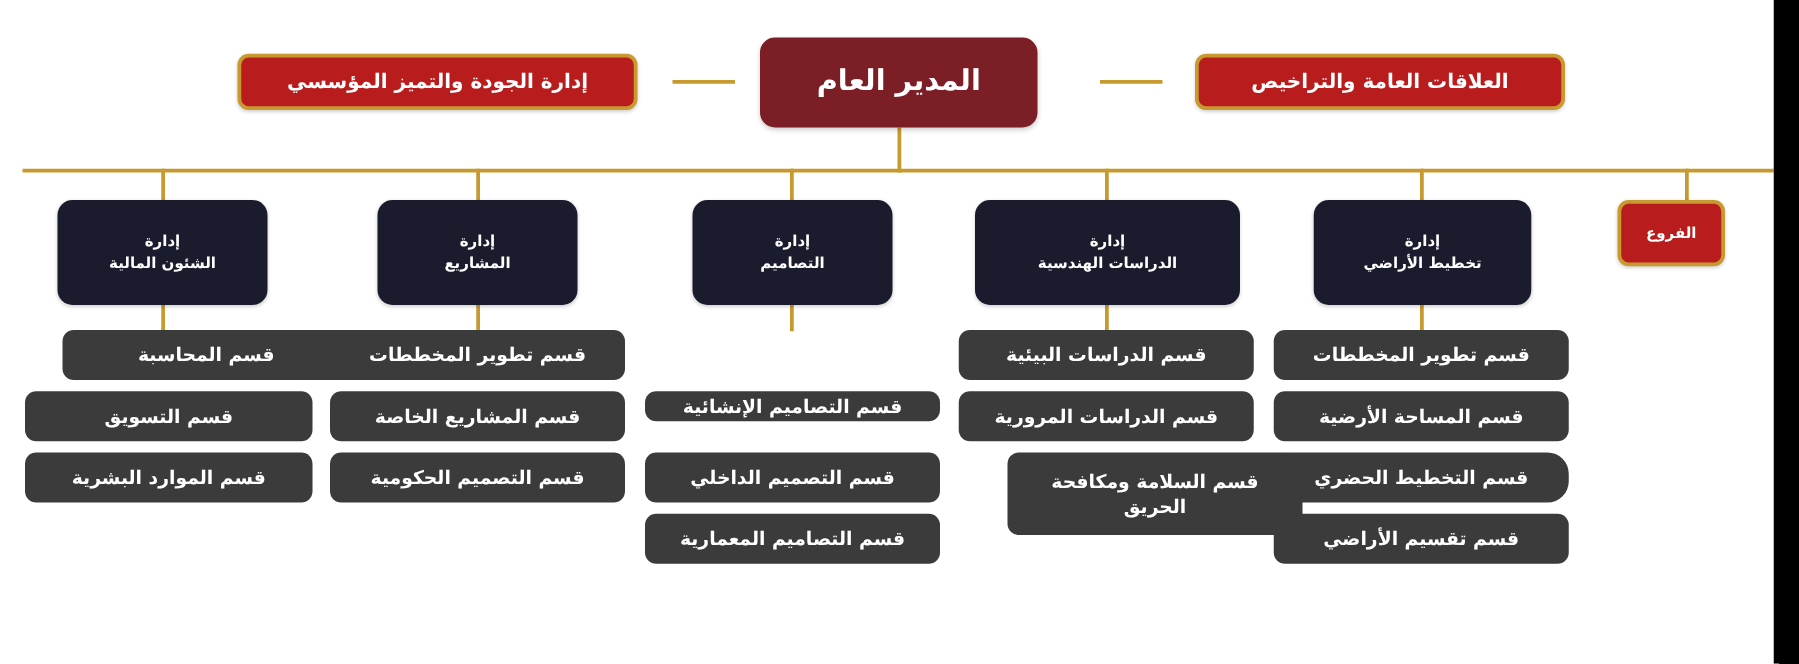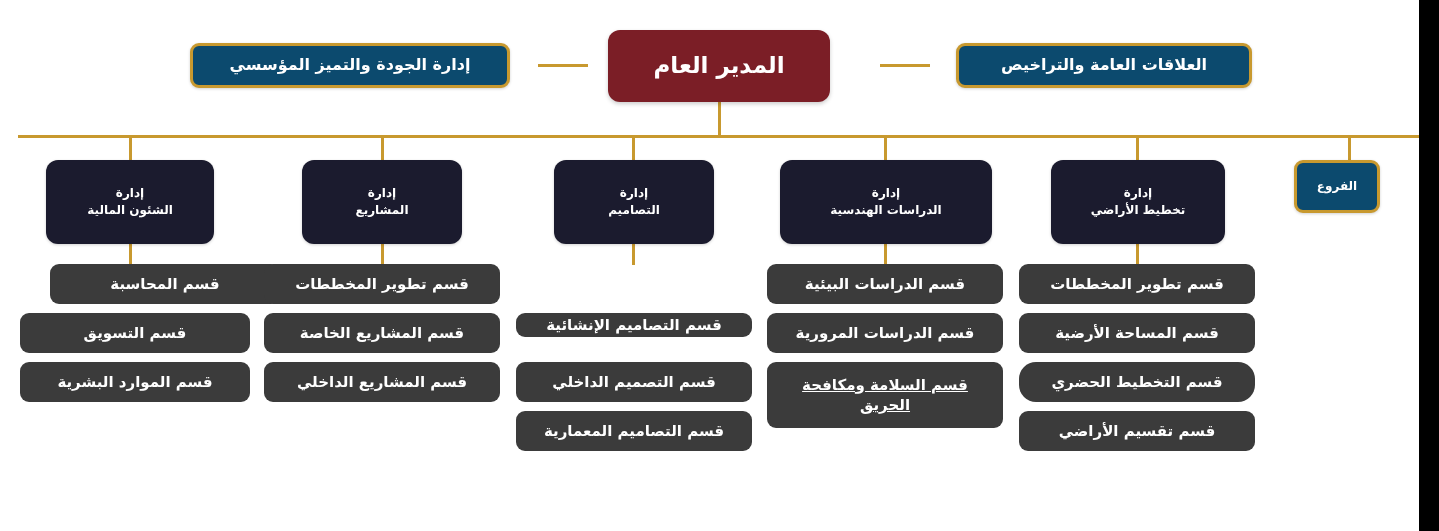--- a/index.html
+++ b/index.html
@@ -45,21 +45,21 @@
   .node.director {
     background: #7B1E26;
     border-radius: 12px;
     font-size: 23px;
     letter-spacing: 0.2px;
     box-shadow: 0 2px 4px rgba(0,0,0,0.20);
   }
 
   
   .node.staff {
-    background: #0c4a6e;
+    background: #b91c1c;
     border: 3px solid #C8992F;
     border-radius: 9px;
     font-size: 16px;
     box-shadow: 0 1px 3px rgba(0,0,0,0.18);
   }
 
   
   .node.dept {
     background: #1B1B2E;
     border-radius: 12px;
@@ -133,29 +133,29 @@
 
   <div class="node dept" style="left:1051px; top:160px; width:174px; height:84px;">إدارة
 تخطيط الأراضي</div>
 
   <div class="node section" style="left:20px; top:264px; width:230px; height:40px;margin-left:30px;">قسم المحاسبة</div>
   <div class="node section" style="left:20px; top:313px; width:230px; height:40px;">قسم التسويق</div>
   <div class="node section" style="left:20px; top:362px; width:230px; height:40px;">قسم الموارد البشرية</div>
 
   <div class="node section" style="left:264px; top:264px; width:236px; height:40px;">قسم تطوير المخططات</div>
   <div class="node section" style="left:264px; top:313px; width:236px; height:40px;">قسم المشاريع الخاصة</div>
-  <div class="node section" style="left:264px; top:362px; width:236px; height:40px;">قسم المشاريع الداخلي</div>
+  <div class="node section" style="left:264px; top:362px; width:236px; height:40px;">قسم التصميم الحكومية</div>
 
   <div class="node section" style="left:516px; top:313px; width:236px; height:24px;">قسم التصاميم الإنشائية</div>
   <div class="node section" style="left:516px; top:362px; width:236px; height:40px;">قسم التصميم الداخلي</div>
   <div class="node section" style="left:516px; top:411px; width:236px; height:40px;">قسم التصاميم المعمارية</div>
 
   <div class="node section" style="left:767px; top:264px; width:236px; height:40px;">قسم الدراسات البيئية</div>
   <div class="node section" style="left:767px; top:313px; width:236px; height:40px;">قسم الدراسات المرورية</div>
-  <div class="node section" style="left:767px; top:362px; width:236px; height:66px;text-decoration:underline;">قسم السلامة ومكافحة الحريق</div>
+  <div class="node section" style="left:806px; top:362px; width:236px; height:66px;">قسم السلامة ومكافحة الحريق</div>
 
   <div class="node section" style="left:1019px; top:264px; width:236px; height:40px;">قسم تطوير المخططات</div>
   <div class="node section" style="left:1019px; top:313px; width:236px; height:40px;">قسم المساحة الأرضية</div>
   <div class="node section" style="left:1019px; top:362px; width:236px; height:40px;border-radius:17px;">قسم التخطيط الحضري</div>
   <div class="node section" style="left:1019px; top:411px; width:236px; height:40px;">قسم تقسيم الأراضي</div>
 
   <div class="right-gutter"></div>
 
 </div>
 

